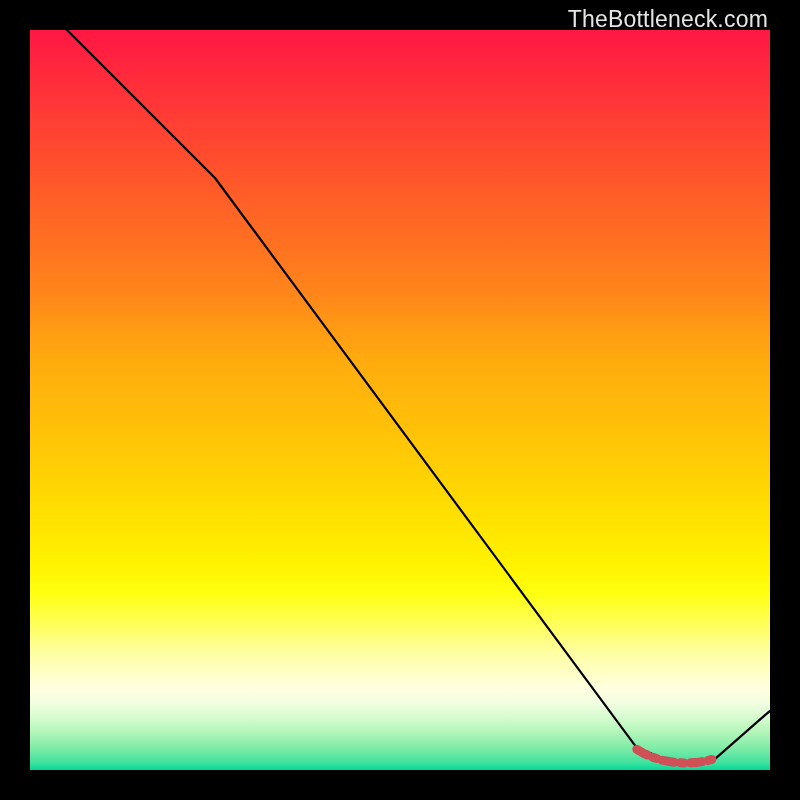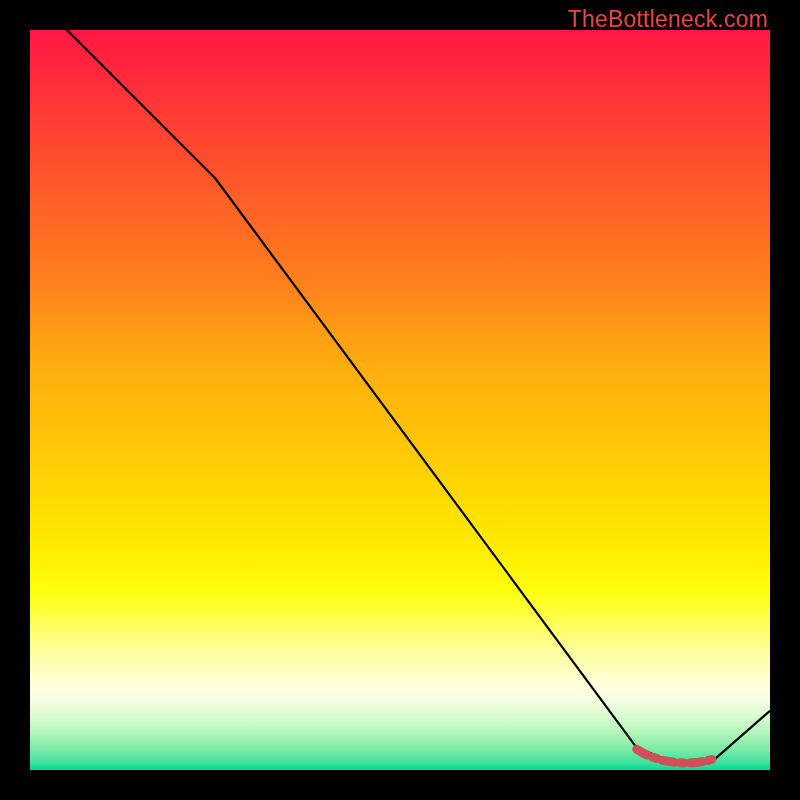--- a/index.html
+++ b/index.html
@@ -50,21 +50,21 @@
       #40e29e 99%,
       #00d99a 100%
     );
   }
   .watermark {
     position: absolute;
     top: 6px;
     right: 32px;
     font-family: Arial, Helvetica, sans-serif;
     font-size: 23px;
-    color: #ef4444;
+    color: #e5e5e5;
     letter-spacing: 0.2px;
   }
   svg.overlay {
     position: absolute;
     left: 30px;
     top: 30px;
     width: 740px;
     height: 740px;
     overflow: visible;
   }

